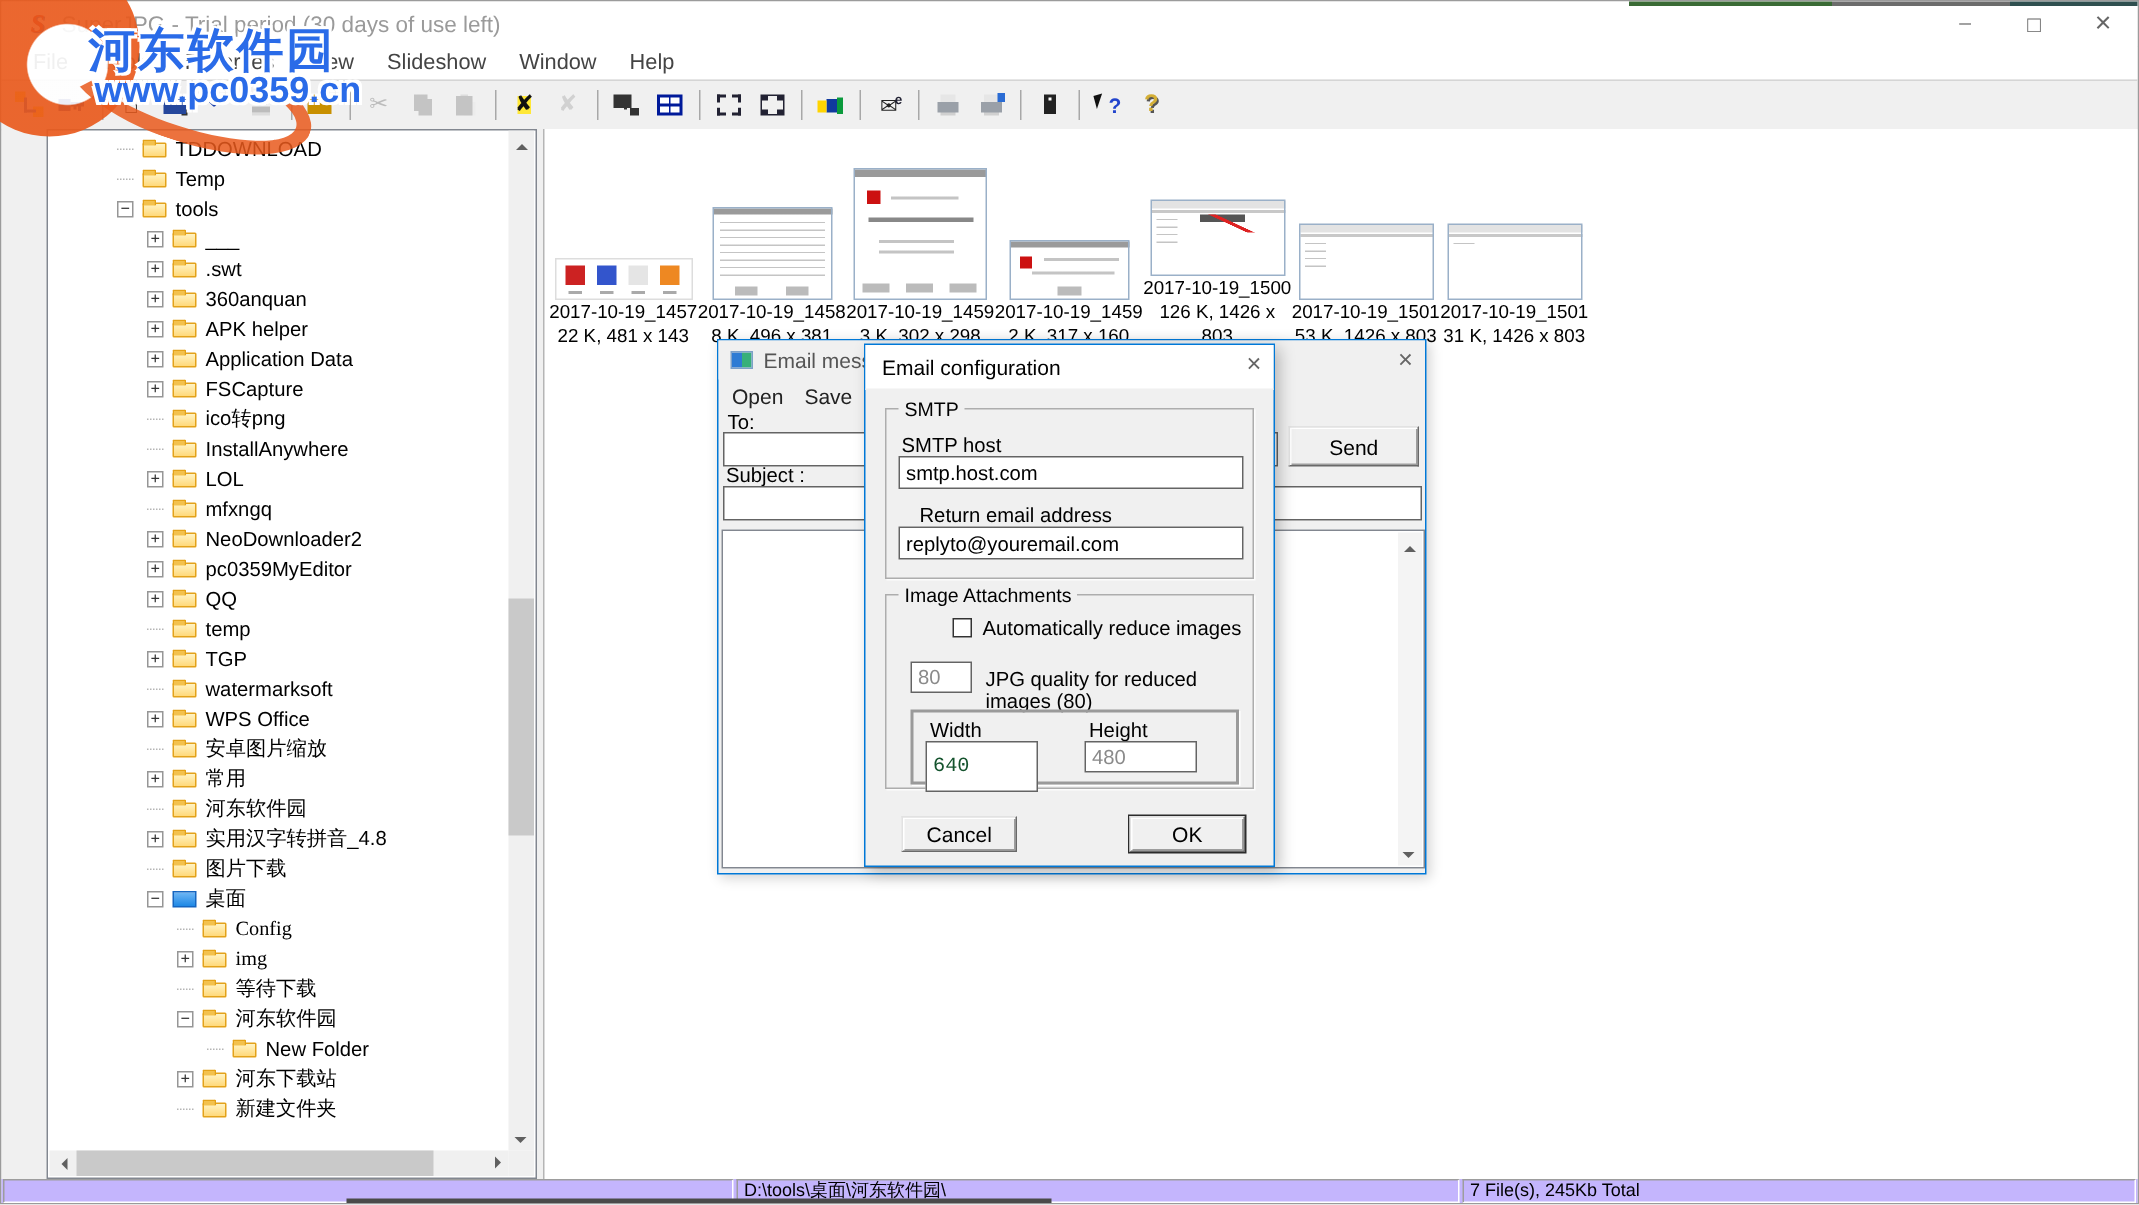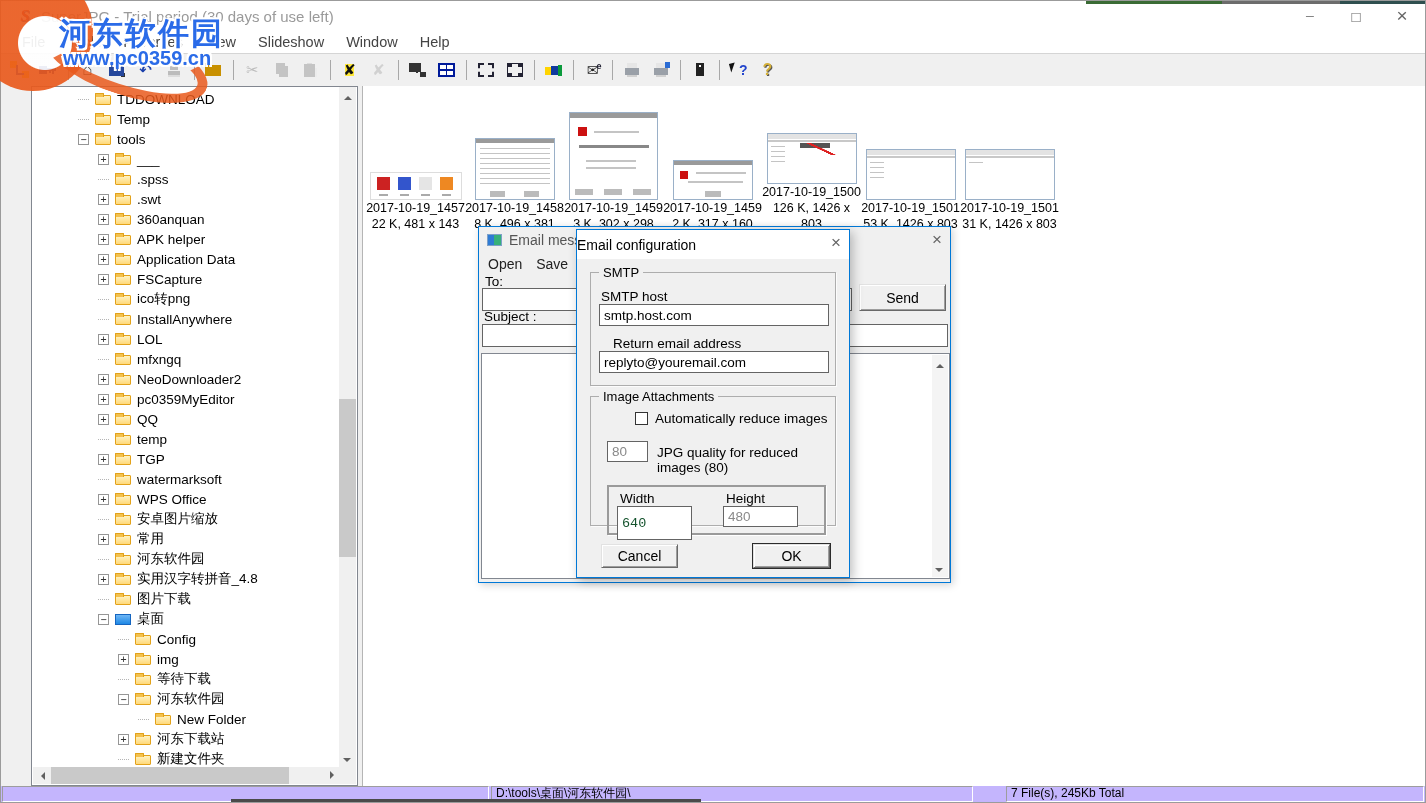--- a/index.html
+++ b/index.html
@@ -73,31 +73,31 @@
   .tb-btn[data-icon="help"] .g::before{content:"?";color:#d4af37;font-weight:bold;font-size:16px;text-shadow:1px 1px 0 #555;}
 
   
   .watermark{position:absolute;left:0;top:0;width:230px;height:90px;z-index:60;pointer-events:none;}
   .wm-circle{position:absolute;left:-28px;top:-30px;width:120px;height:120px;border-radius:50%;
              background:radial-gradient(circle at 60% 60%, #ffffff 0 26%, #e95a1d 27% 100%);opacity:.92;}
   .wm-swoosh{position:absolute;left:40px;top:28px;width:150px;height:46px;border-radius:50%;
              border:10px solid #e95a1d;border-top-color:transparent;border-left-color:transparent;transform:rotate(18deg);opacity:.85;}
   .wm-line1{position:absolute;left:58px;top:12px;font-size:31px;font-weight:bold;color:#2a6be8;letter-spacing:2px;
             text-shadow:-2px -2px 0 #fff,2px -2px 0 #fff,-2px 2px 0 #fff,2px 2px 0 #fff;}
-  .wm-line2{position:absolute;left:62px;top:46px;font-size:20px;font-weight:bold;color:#2a6be8;
+  .wm-line2{position:absolute;left:62px;top:46px;font-size:24px;font-weight:bold;color:#2a6be8;
             text-shadow:-2px -2px 0 #fff,2px -2px 0 #fff,-2px 2px 0 #fff,2px 2px 0 #fff;}
 
   
   .content{position:absolute;top:85px;left:0;right:0;bottom:16px;display:flex;background:#f0f0f0;padding-left:30px;}
   .tree-pane{width:327px;background:#fff;border:1px solid #828790;box-sizing:border-box;position:relative;overflow:hidden;}
   .tree-scroll{position:absolute;inset:2px 19px 19px 2px;overflow:hidden;}
   .tree-row{height:20px;display:flex;align-items:center;white-space:nowrap;font-size:13.5px;}
   .tree-row[data-depth="0"]{padding-left:44px;}
   .tree-row[data-depth="1"]{padding-left:64px;}
-  .tree-row[data-depth="2"]{padding-left:84px;}
+  .tree-row[data-depth="2"]{padding-left:84px;font-family:Liberation Serif, serif;}
   .tree-row[data-depth="3"]{padding-left:104px;}
   .toggler{width:11px;height:11px;margin-right:6px;box-sizing:border-box;flex:0 0 11px;position:relative;
            font:10px/9px "DejaVu Sans Mono",monospace;text-align:center;color:#333;}
   .tree-row[data-toggle="plus"] .toggler,.tree-row[data-toggle="minus"] .toggler{border:1px solid #969696;background:#fff;}
   .tree-row[data-toggle="plus"] .toggler::before{content:"+";}
   .tree-row[data-toggle="minus"] .toggler::before{content:"−";}
   .tree-row[data-toggle="none"] .toggler::before{content:"";display:block;margin-top:5px;border-top:1px dotted #b5b5b5;}
   .t-icon{width:16px;height:13px;margin-right:6px;flex:0 0 16px;position:relative;}
   .tree-row[data-icon="folder"] .t-icon{background:linear-gradient(#fff3c4,#ffd97a);border:1px solid #e3a21a;border-radius:1px;height:10px;margin-top:2px;box-sizing:border-box;}
   .tree-row[data-icon="folder"] .t-icon::before{content:"";position:absolute;left:-1px;top:-3px;width:7px;height:3px;background:#f3c14d;border:1px solid #e3a21a;border-bottom:none;border-radius:1px 1px 0 0;}
@@ -167,48 +167,48 @@
   .w32-btn{background:#f0f0f0;border:1px solid #696969;border-top-color:#e2e2e2;border-left-color:#e2e2e2;
            box-shadow:inset 1px 1px 0 #fff,inset -1px -1px 0 #9d9d9d;font-size:14px;display:flex;align-items:center;justify-content:center;box-sizing:border-box;font-family:"Liberation Sans",sans-serif;}
   .subject-label{position:absolute;left:5px;top:82px;}
   .subject-input{position:absolute;left:3px;top:97px;width:466px;height:23px;}
   .body-area{position:absolute;left:2px;top:126px;width:469px;bottom:3px;background:#fff;border:1px solid #828790;box-sizing:border-box;}
   .body-vscroll{position:absolute;top:1px;right:1px;bottom:1px;width:16px;background:#f4f4f4;}
   .body-vscroll .arr-down{left:3px;}
 
   .config-dialog{left:575px;top:228px;width:274px;height:349px;z-index:110;box-shadow:3px 3px 10px rgba(0,0,0,.25);}
   .config-dialog .dtitle{height:29px;background:#fff;display:flex;align-items:center;position:relative;border-bottom:1px solid #f0f0f0;}
-  .config-dialog .dtitle-text{font-size:14px;color:#000;}
+  .config-dialog .dtitle-text{margin-left:11px;font-size:14px;color:#000;}
   .fieldset{position:absolute;left:13px;right:13px;border:1px solid #adadad;box-shadow:1px 1px 0 rgba(255,255,255,.8);}
   .fieldset .legend{position:absolute;top:-8px;left:8px;background:#f0f0f0;padding:0 4px;font-size:13px;}
   .fs-smtp{top:42px;height:112px;}
   .smtp-host-label{position:absolute;left:10px;top:16px;}
   .smtp-host-input{position:absolute;left:8px;top:31px;width:230px;height:22px;}
   .return-label{position:absolute;left:22px;top:63px;}
   .return-input{position:absolute;left:8px;top:78px;width:230px;height:22px;}
   .fs-attach{top:166px;height:128px;}
   .chk-row{position:absolute;left:44px;top:14px;display:flex;align-items:center;}
   .checkbox{width:13px;height:13px;background:#fff;border:1px solid #333;box-sizing:border-box;margin-right:7px;}
   .quality-input{position:absolute;left:16px;top:44px;width:41px;height:21px;color:#8a8a8a;}
   .quality-label{position:absolute;left:66px;top:48px;}
-  .wh-box{position:absolute;left:16px;top:76px;width:215px;height:46px;border:2px solid #9a9a9a;box-shadow:1px 1px 0 #fff;margin-top:12px;}
+  .wh-box{position:absolute;left:16px;top:76px;width:215px;height:46px;border:2px solid #9a9a9a;box-shadow:1px 1px 0 #fff;}
   .width-label{position:absolute;left:11px;top:4px;}
   .width-input{position:absolute;left:8px;top:19px;width:75px;height:34px;color:#14532d;font-family:Liberation Mono, monospace;}
   .height-label{position:absolute;left:117px;top:4px;}
   .height-input{position:absolute;left:114px;top:19px;width:75px;height:21px;color:#8a8a8a;}
   .cancel-btn{position:absolute;left:24px;top:314px;width:77px;height:24px;}
   .ok-btn{position:absolute;left:176px;top:314px;width:77px;height:24px;box-shadow:0 0 0 1px #2b2b2b,inset 1px 1px 0 #fff,inset -1px -1px 0 #9d9d9d;}
 
   
   .statusbar{position:absolute;left:0;right:0;bottom:0;height:16px;background:#c4b5fd;display:flex;gap:2px;padding:0 1px;box-sizing:border-box;}
   .sb-cell{border:1px solid;border-color:#9d9d9d #fff #fff #9d9d9d;font-size:12px;line-height:13px;padding:0 4px;
            white-space:nowrap;overflow:hidden;box-sizing:border-box;}
   .sb-1{flex:0 0 487px;}
   .sb-2{flex:0 0 482px;}
-  .sb-3{flex:1;margin-left:31px;}
+  .sb-3{flex:1;}
 
   
   .artifact-top{position:absolute;top:0;left:1085px;right:0;height:3px;background:linear-gradient(90deg,#3a6b35 0 40%,#6c6c6c 40% 75%,#2f4f4f 75%);z-index:5;}
   .artifact-bottom{position:absolute;bottom:0;left:230px;width:470px;height:3px;background:#4a4a4a;z-index:5;}
 </style>
 </head>
 <body>
 
 <div id="app">
 
@@ -352,25 +352,20 @@
           </div>
           <div class="tree-row" data-depth="0" data-toggle="minus" data-icon="folder">
             <span class="toggler"></span>
             <span class="t-icon"></span>
             <span class="t-label">tools</span>
           </div>
           <div class="tree-row" data-depth="1" data-toggle="plus" data-icon="folder">
             <span class="toggler"></span>
             <span class="t-icon"></span>
             <span class="t-label">___</span>
-          </div>
-          <div class="tree-row" data-depth="1" data-toggle="none" data-icon="folder">
-            <span class="toggler"></span>
-            <span class="t-icon"></span>
-            <span class="t-label">.spss</span>
           </div>
           <div class="tree-row" data-depth="1" data-toggle="plus" data-icon="folder">
             <span class="toggler"></span>
             <span class="t-icon"></span>
             <span class="t-label">.swt</span>
           </div>
           <div class="tree-row" data-depth="1" data-toggle="plus" data-icon="folder">
             <span class="toggler"></span>
             <span class="t-icon"></span>
             <span class="t-label">360anquan</span>

